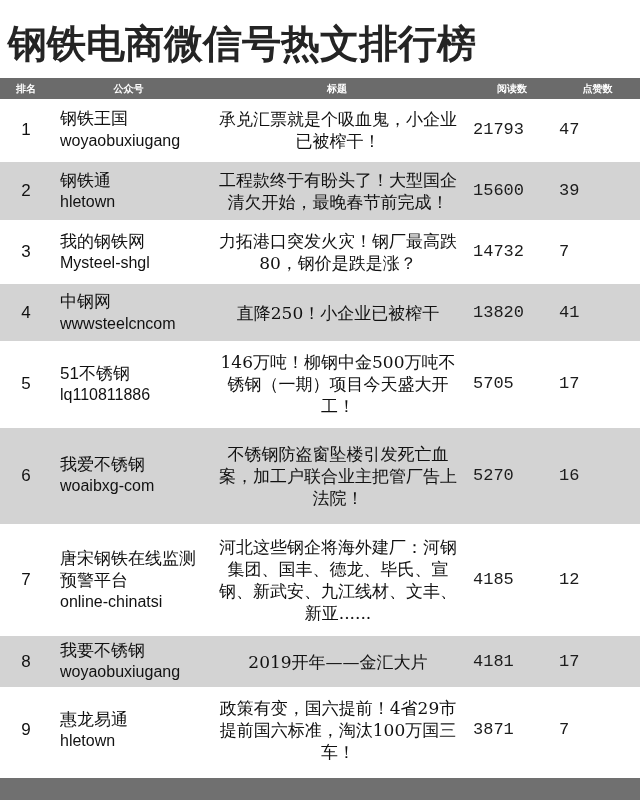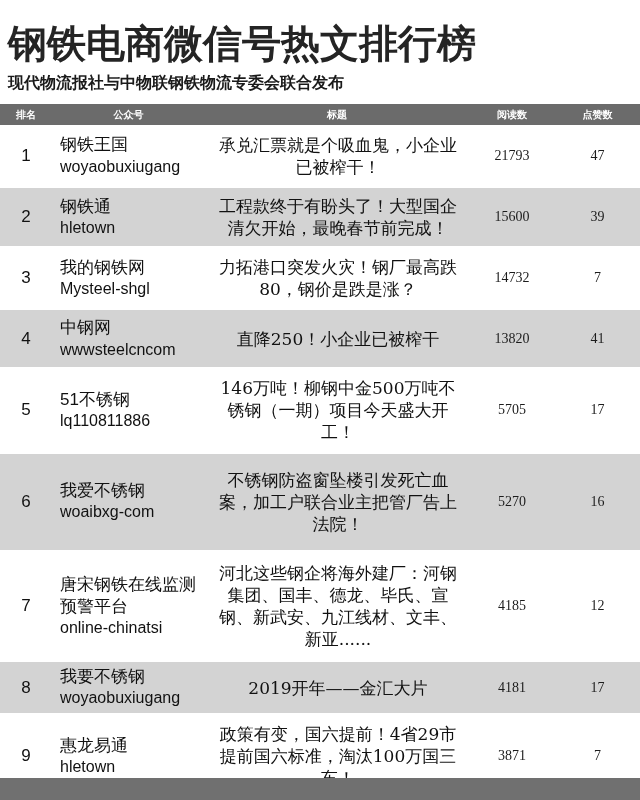--- a/index.html
+++ b/index.html
@@ -79,42 +79,41 @@
     font-family:"Liberation Sans","DejaVu Sans",sans-serif;
     font-size:16px;
   }
   td.cell-title{
     font-family:"DejaVu Serif","Liberation Serif",serif;
     padding-left:8px;
     padding-right:6px;
     text-align:center;
   }
   td.cell-reads,td.cell-likes{
-    text-align:center;
-    font-family:Liberation Serif, serif;
-    font-size:14px;
+    text-align:left;
+    font-family:Liberation Mono, monospace;
+    font-size:17px;
     color:#1c1c1c;
   }
   
   tbody tr:nth-child(6) td{padding-top:15px;padding-bottom:15px;}
   tbody tr:nth-child(7) td{padding-top:9px;padding-bottom:9px;}
   tbody tr:nth-child(8) td{padding-top:4px;padding-bottom:4px;}
   .footer-bar{
     position:absolute;
     left:0;bottom:0;
     width:640px;height:22px;
     background:var(--footer-bg);
   }
 </style>
 </head>
 <body>
 
 <header class="masthead">
   <h1 class="main-title">钢铁电商微信号热文排行榜</h1>
-  <p class="sub-line">现代物流报社与中物联钢铁物流专委会联合发布</p>
 </header>
 
 <table class="rank-table">
   <colgroup>
     <col class="c-rank">
       <col class="c-account">
       <col class="c-title">
       <col class="c-reads">
       <col class="c-likes">
   </colgroup>

